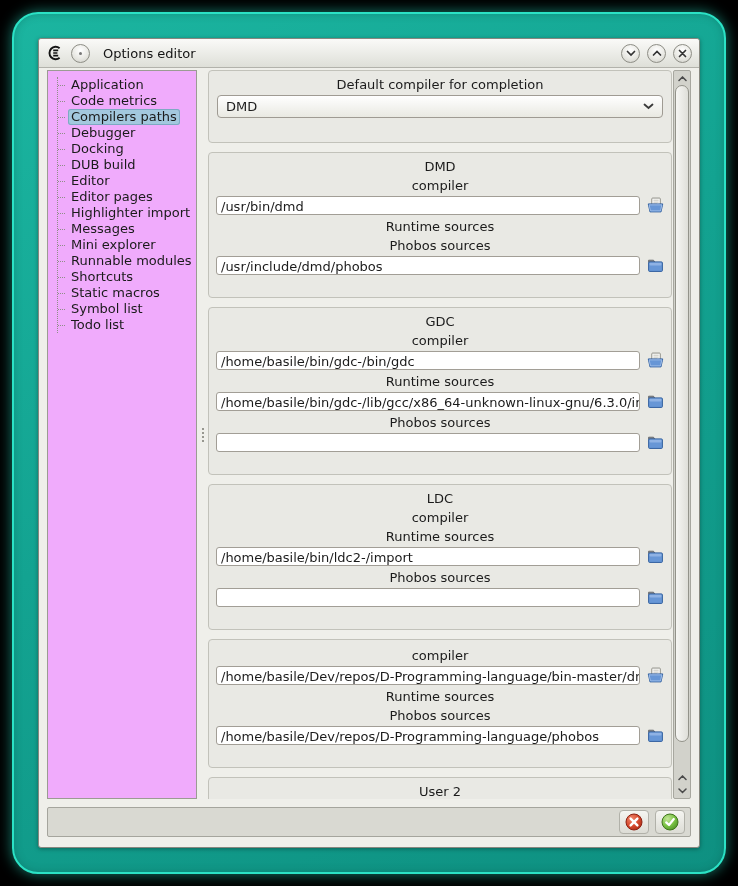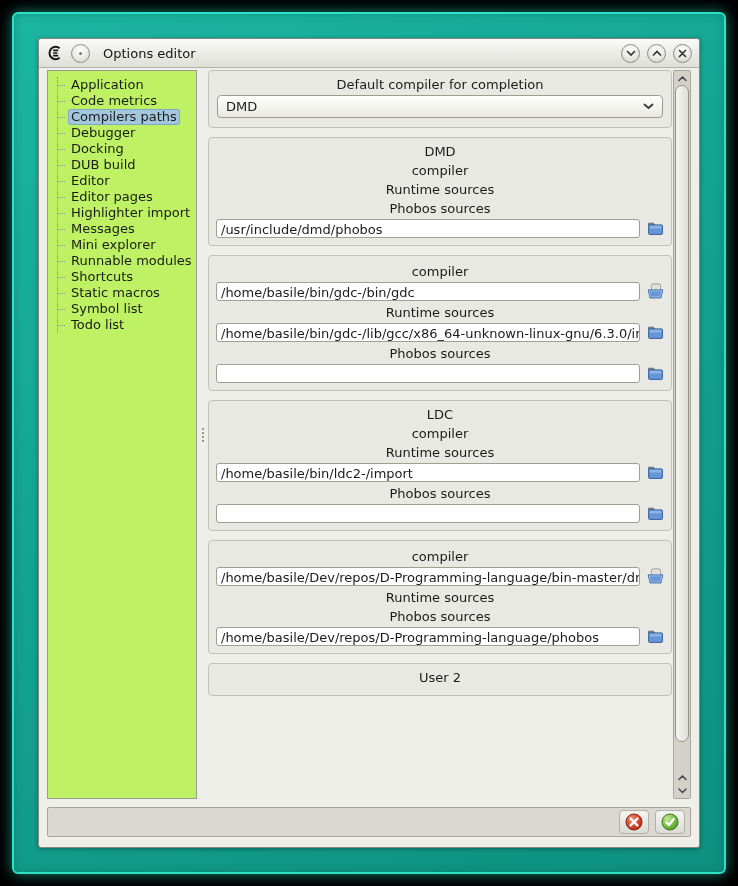--- a/index.html
+++ b/index.html
@@ -4,21 +4,21 @@
 <style>
   html,body{margin:0;padding:0;}
   body{
     width:738px;height:886px;position:relative;background:#000;
     font-family:"DejaVu Sans","Liberation Sans",sans-serif;font-size:13px;color:#1b1b1b;
     overflow:hidden;
   }
   .frame{
     position:absolute;left:12px;top:12px;width:710px;height:858px;
     background:linear-gradient(150deg,#1bb5a0 0%,#13a391 45%,#0e9081 100%);
-    border:2px solid #2be2c5;border-radius:6px;
+    border:2px solid #2be2c5;border-radius:26px;
     box-shadow:0 0 14px rgba(40,228,200,.55), inset 0 0 8px rgba(0,60,50,.25);
   }
   .window{
     position:absolute;left:24px;top:24px;width:662px;height:810px;
     background:#efefea;border:1px solid #87877f;border-radius:3px;
     box-shadow:0 1px 4px rgba(0,0,0,.35);box-sizing:border-box;
   }
   
   .titlebar{
     position:absolute;left:0;top:0;right:0;height:29px;
@@ -32,37 +32,37 @@
     background:radial-gradient(circle at 50% 32%,#ffffff 0%,#e9e9e4 55%,#cfcfc8 100%);
     border:1px solid #8e8e86;box-sizing:border-box;
     display:flex;align-items:center;justify-content:center;flex:0 0 auto;
   }
   .menu-dot{width:3px;height:3px;border-radius:50%;background:#777;}
   .title-text{flex:0 0 auto;margin-left:6px;color:#141414;}
   .tb-spacer{flex:1;}
   
   .content{position:absolute;left:8px;right:8px;top:31px;bottom:48px;}
   .sidebar{
-    position:absolute;left:0;top:0;bottom:0;width:150px;background:#bef264;
+    position:absolute;left:0;top:0;bottom:0;width:150px;background:#f0abfc;
     border:1px solid #9b9b93;box-sizing:border-box;overflow:hidden;
   }
   .tree{list-style:none;margin:6px 0 0 9px;padding:0;border-left:1px dotted #8f8f87;}
   .tree li{line-height:16px;white-space:nowrap;display:flex;align-items:center;}
   .tree li::before{content:"";width:7px;border-top:1px dotted #8f8f87;margin-right:3px;flex:0 0 auto;}
   .sbi-label{padding:0 3px;border-radius:3px;}
   .sbi-label.selected{background:#a3c8de;box-shadow:inset 0 0 0 1px #7ea9c3;text-align:center;}
   .splitter{position:absolute;left:150px;top:0;bottom:0;width:11px;display:flex;align-items:center;justify-content:center;}
   .grip{width:0;height:14px;border-left:2px dotted #97978f;}
   
   .panel{position:absolute;left:161px;top:0;bottom:0;width:464px;overflow:hidden;
          display:flex;flex-direction:column;gap:9px;}
   .group{
     background:linear-gradient(#ededе8,#e8e8e3);background-color:#e9e9e4;
     border:1px solid #c2c2ba;border-radius:4px;
-    padding:4px 7px 7px;box-sizing:border-box;flex:0 0 auto;
+    padding:4px 7px 22px;box-sizing:border-box;flex:0 0 auto;
   }
   .group-title{text-align:center;margin:2px 0 3px;}
   .field-label{text-align:center;margin:4px 0 3px;}
   .field-row{display:flex;align-items:center;gap:6px;}
   .path-input{
     flex:1;height:19px;line-height:19px;background:#fff;border:1px solid #a29e96;
     border-radius:3px;padding:0 4px;white-space:nowrap;overflow:hidden;box-sizing:border-box;
   }
   .icon-btn{width:18px;height:18px;flex:0 0 auto;display:flex;align-items:center;justify-content:center;}
   .combo{
@@ -211,20 +211,32 @@
                 <path d="M1.5,1.5 L5.5,5 L9.5,1.5" fill="none" stroke="#3a3a3a" stroke-width="1.8" stroke-linecap="round"></path>
               </svg>
           </div>
         </div>
         <div style="display:contents" id="groups-host">
   <div class="group">
     <div class="group-title">DMD</div>
     <div class="group-body">
   <div>
     <div class="field-label">compiler</div>
+    <div class="field-row">
+      <div class="path-input">/usr/bin/dmd</div>
+      <span class="icon-btn">
+        <svg class="field-icon" width="17" height="17" viewBox="0 0 16 16">
+          <rect x="4.5" y="1" width="8" height="8.5" rx="0.8" fill="#fdfdfb" stroke="#8a8a82" stroke-width="0.9"></rect>
+          <path d="M6,3 h5 M6,4.8 h5 M6,6.6 h3.5" stroke="#b9b9b1" stroke-width="0.8"></path>
+          <path d="M1.2,6.5 H14.8 L13.2,14 H2.8 Z" fill="#6796d6" stroke="#2f5d9c" stroke-width="0.9"></path>
+          <path d="M2,7.4 H14 L12.8,13.1 H3.2 Z" fill="none" stroke="#a9c4ec" stroke-width="0.8"></path>
+        </svg>
+
+      </span>
+    </div>
   </div>
 
   <div>
     <div class="field-label">Runtime sources</div>
   </div>
 
   <div>
     <div class="field-label">Phobos sources</div>
     <div class="field-row">
       <div class="path-input">/usr/include/dmd/phobos</div>
@@ -235,20 +247,21 @@
           <rect x="1.5" y="4.6" width="13" height="9" rx="1" fill="#6796d6" stroke="#2f5d9c" stroke-width="0.9"></rect>
           <rect x="2.4" y="5.5" width="11.2" height="2.4" rx="0.8" fill="#8fb2e4"></rect>
         </svg>
       </span>
     </div>
   </div>
 </div>
   </div>
 
   <div class="group">
+    <div class="group-title">GDC</div>
     <div class="group-body">
   <div>
     <div class="field-label">compiler</div>
     <div class="field-row">
       <div class="path-input">/home/basile/bin/gdc-/bin/gdc</div>
       <span class="icon-btn">
         <svg class="field-icon" width="17" height="17" viewBox="0 0 16 16">
           <rect x="4.5" y="1" width="8" height="8.5" rx="0.8" fill="#fdfdfb" stroke="#8a8a82" stroke-width="0.9"></rect>
           <path d="M6,3 h5 M6,4.8 h5 M6,6.6 h3.5" stroke="#b9b9b1" stroke-width="0.8"></path>
           <path d="M1.2,6.5 H14.8 L13.2,14 H2.8 Z" fill="#6796d6" stroke="#2f5d9c" stroke-width="0.9"></path>

